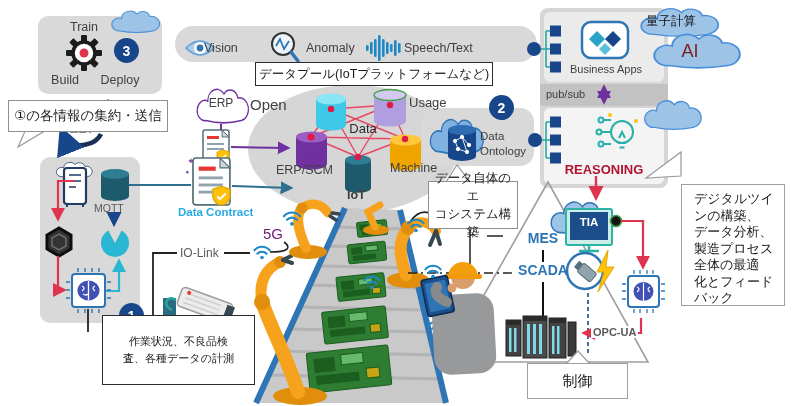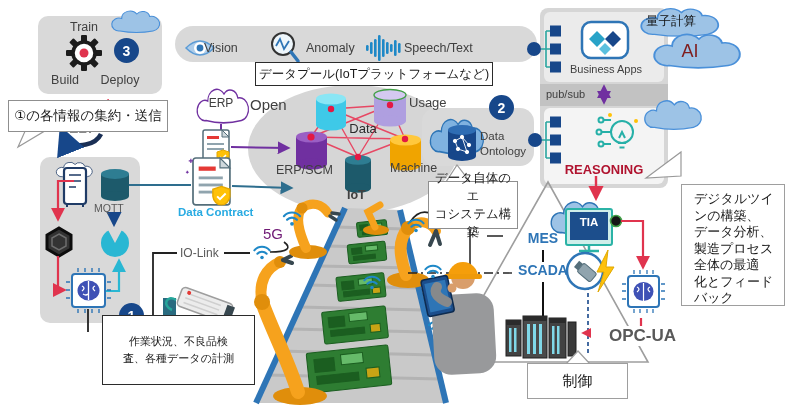--- a/index.html
+++ b/index.html
@@ -472,18 +472,18 @@
 データ分析、
 製造プロセス
 全体の最適
 化とフィード
 バック</span>
   </div>
 
   <div class="abs z3 lbl" style="left:523px;top:230px;width:40px;text-align:center;font-size:14px;font-weight:bold;color:#2e75b6;">MES</div>
   <div class="abs z3 lbl" style="left:512px;top:262px;width:62px;text-align:center;font-size:14px;font-weight:bold;color:#2e75b6;">SCADA</div>
   <div class="abs z3" style="left:570px;top:216px;width:38px;text-align:center;font-size:11.5px;font-weight:bold;color:#fff;">TIA</div>
-  <div class="abs z3" style="left:591px;top:326px;font-size:17px;font-weight:bold;color:#595959;background:#fff;padding:0 18px;">OPC-UA</div>
+  <div class="abs z3" style="left:591px;top:326px;font-size:11px;font-weight:bold;color:#595959;background:#fff;padding:0 2px;">OPC-UA</div>
   <div class="abs z3 callout" style="left:527px;top:363px;width:99px;height:34px;font-size:15px;border-color:#9e9e9e;text-align:right;">
     <span>制御</span>
   </div>
 
 </div>
 
 </body></html>

